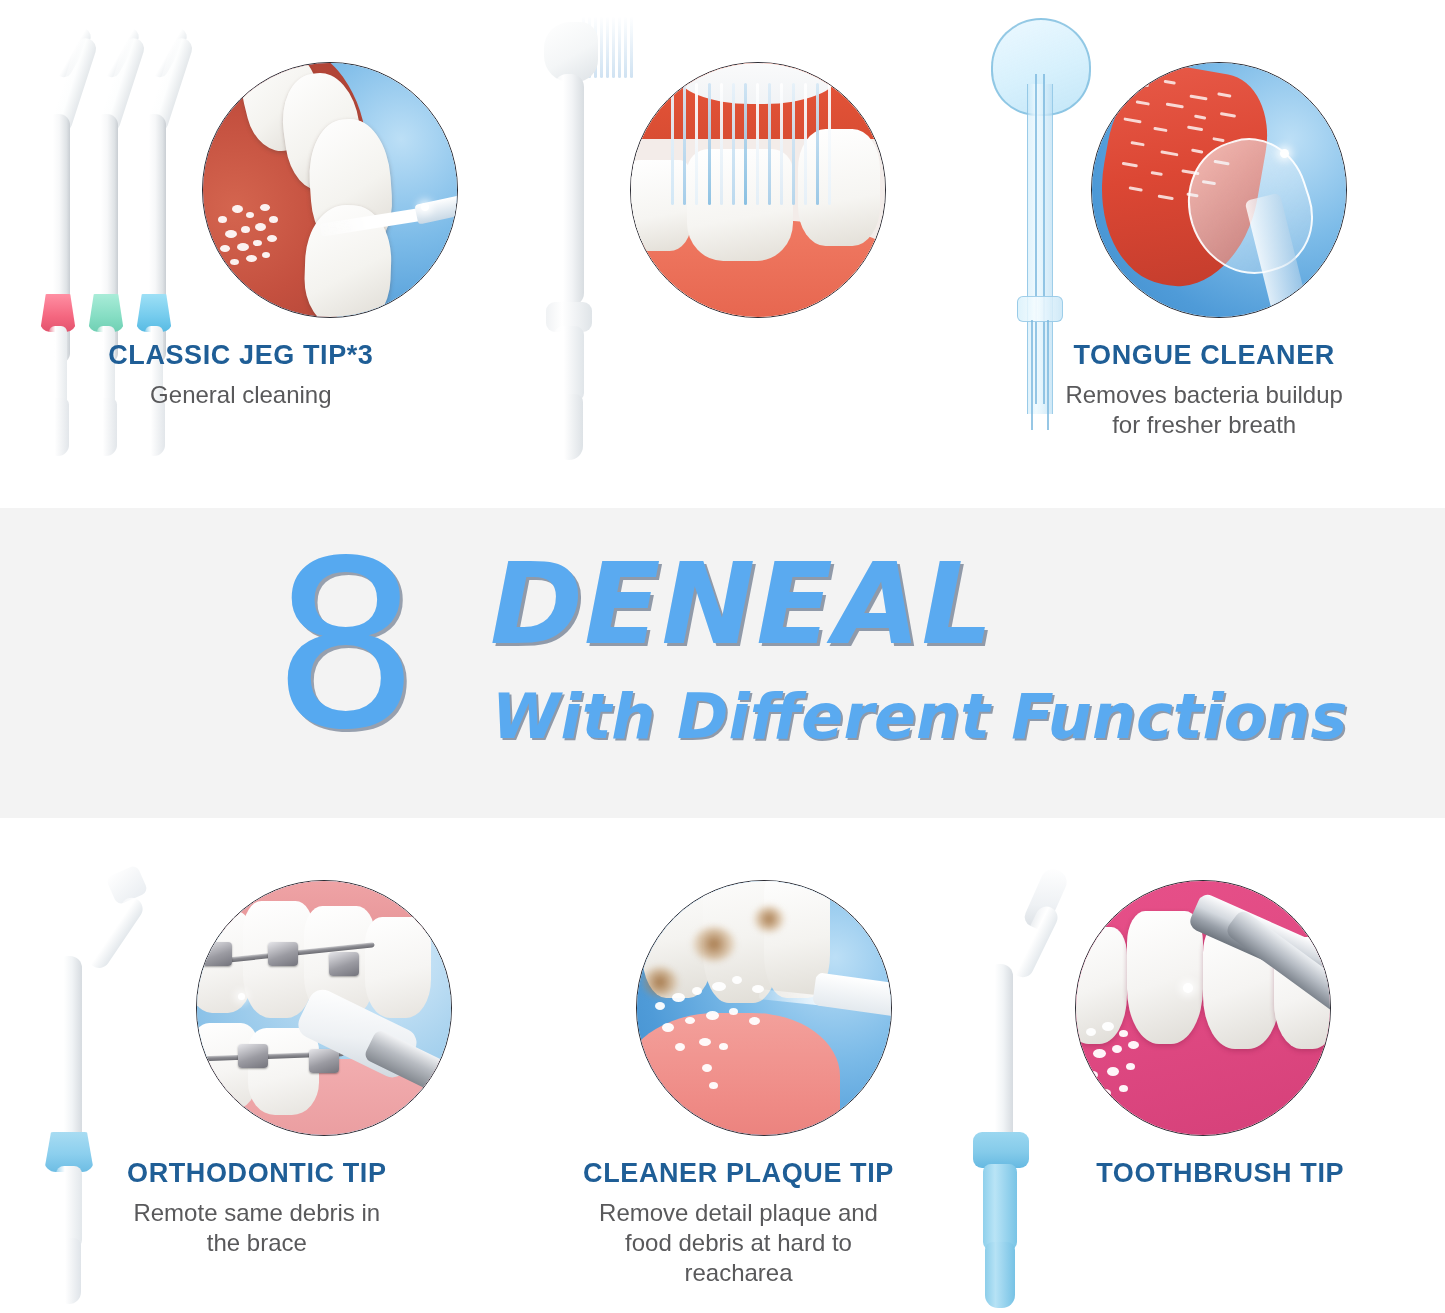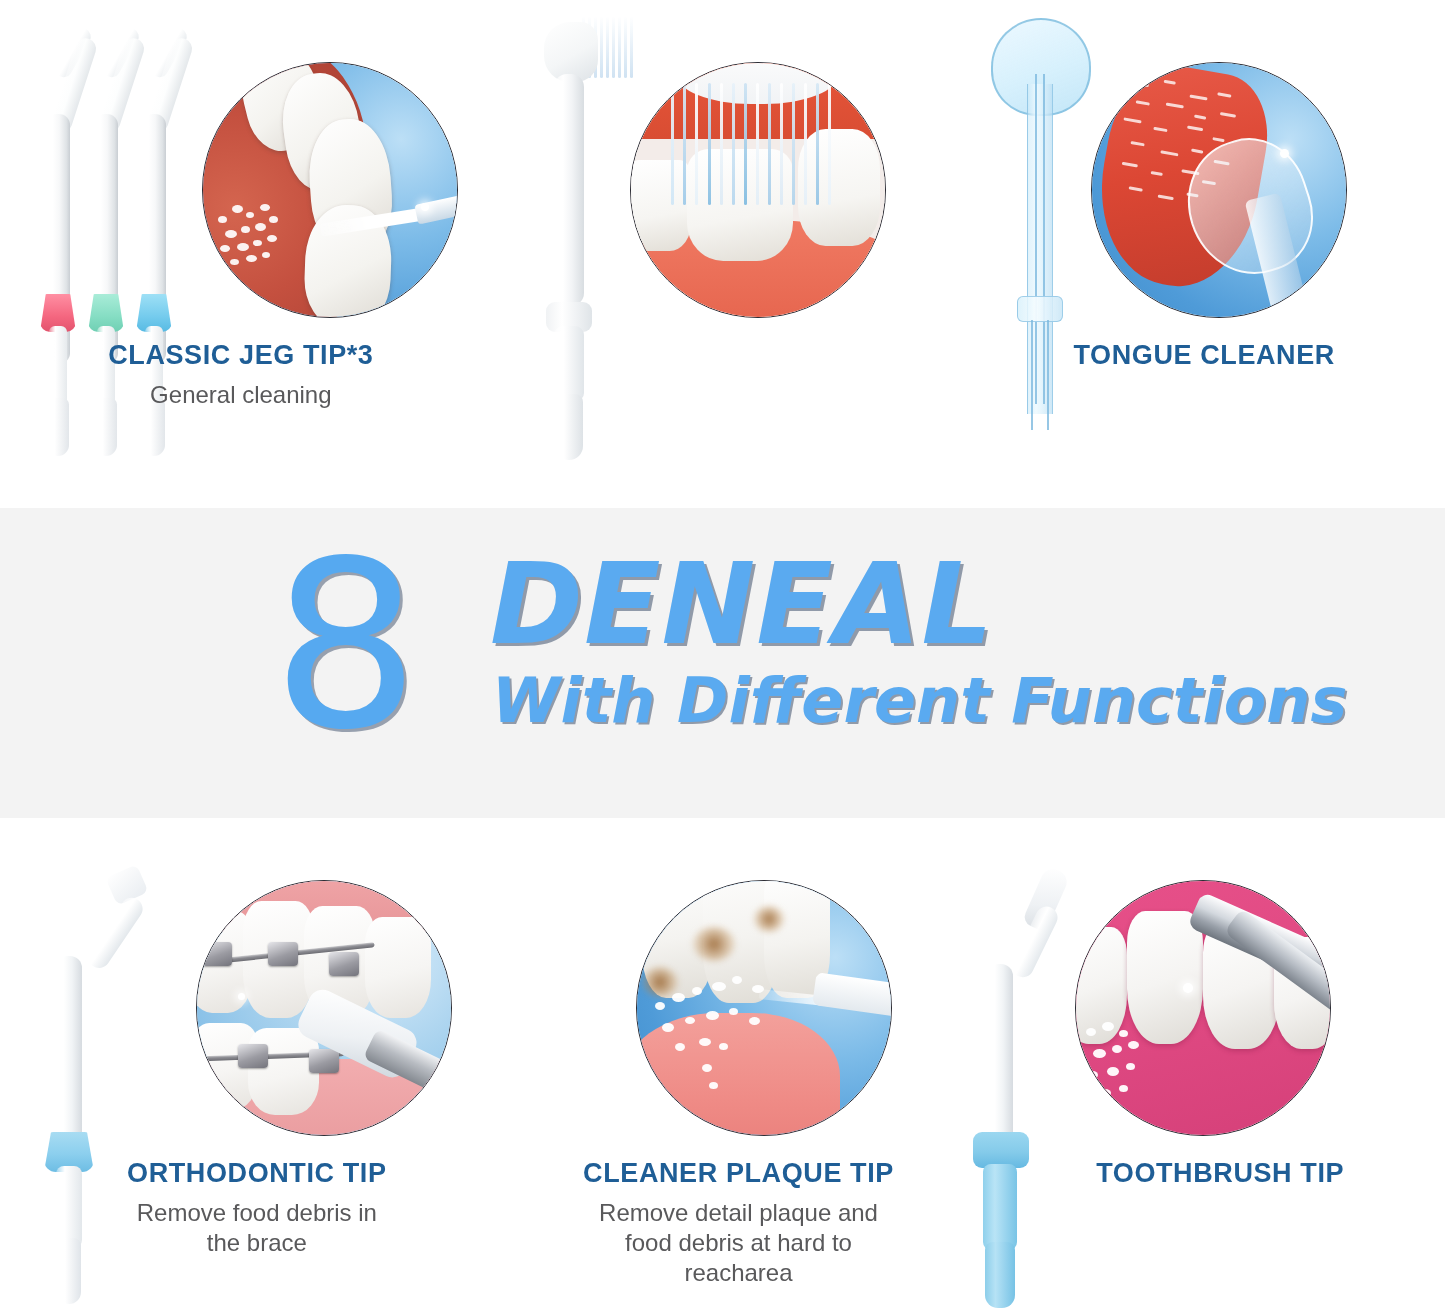--- a/index.html
+++ b/index.html
@@ -57,21 +57,21 @@
     line-height:112px;
     font-weight:bold;
     font-style:italic;
     color:#5aaaf0;
     font-family:"DejaVu Sans", sans-serif;
     letter-spacing:1px;
     text-shadow:3px 3px 0 rgba(45,65,95,.5);
   }
   .functions-word{
     position:absolute;
-    left:492px;top:162px;
+    left:492px;top:178px;
     font-size:62px;
     line-height:62px;
     font-weight:bold;
     font-style:italic;
     color:#5aaaf0;
     font-family:"DejaVu Sans", sans-serif;
     text-shadow:2px 2px 0 rgba(45,65,95,.5);
   }
 
   
@@ -646,20 +646,22 @@
           <i style="left:38%;top:76%;width:16px;"></i>
         <i style="left:58%;top:72%;width:12px;"></i>
       </div>
       <div class="p3-scraper"></div>
       <div class="p3-handle"></div>
       <div class="sparkle" style="left:74%;top:34%;width:9px;height:9px;"></div>
     </div>
 
     <div class="caption" style="top:338px;">
       <div class="cap-title">TONGUE CLEANER</div>
+      <div class="cap-sub" style="white-space:pre-line;">Removes bacteria buildup
+for fresher breath</div>
     </div>
   </div>
 </div>
 
 <div class="banner">
   <div class="banner-inner">
     <div class="big-eight">8</div>
     <div class="nozzles-word">DENEAL</div>
     <div class="functions-word">With Different Functions</div>
   </div>
@@ -695,21 +697,21 @@
       <div class="bracket" style="left:52%;top:28%;"></div>
       <div class="bracket" style="left:16%;top:64%;"></div>
       <div class="bracket" style="left:44%;top:66%;"></div>
       <div class="p4-tip"></div>
       <div class="p4-metal"></div>
       <div class="sparkle" style="left:16%;top:44%;width:7px;height:7px;"></div>
     </div>
 
     <div class="caption" style="top:338px;">
       <div class="cap-title">ORTHODONTIC TIP</div>
-      <div class="cap-sub" style="white-space:pre-line;">Remove food debris in
+      <div class="cap-sub" style="white-space:pre-line;">Remote same debris in
 the brace</div>
     </div>
   </div>
 
   <div class="cell">
 
     <div class="photo" style="left:138px;top:62px;width:256px;height:256px;">
       <div class="ph-layer bg-blue"></div>
       <div class="p5-tooth" style="left:2%;top:-6%;width:28%;height:52%;"></div>
       <div class="p5-tooth" style="left:26%;top:-10%;width:30%;height:58%;"></div>

